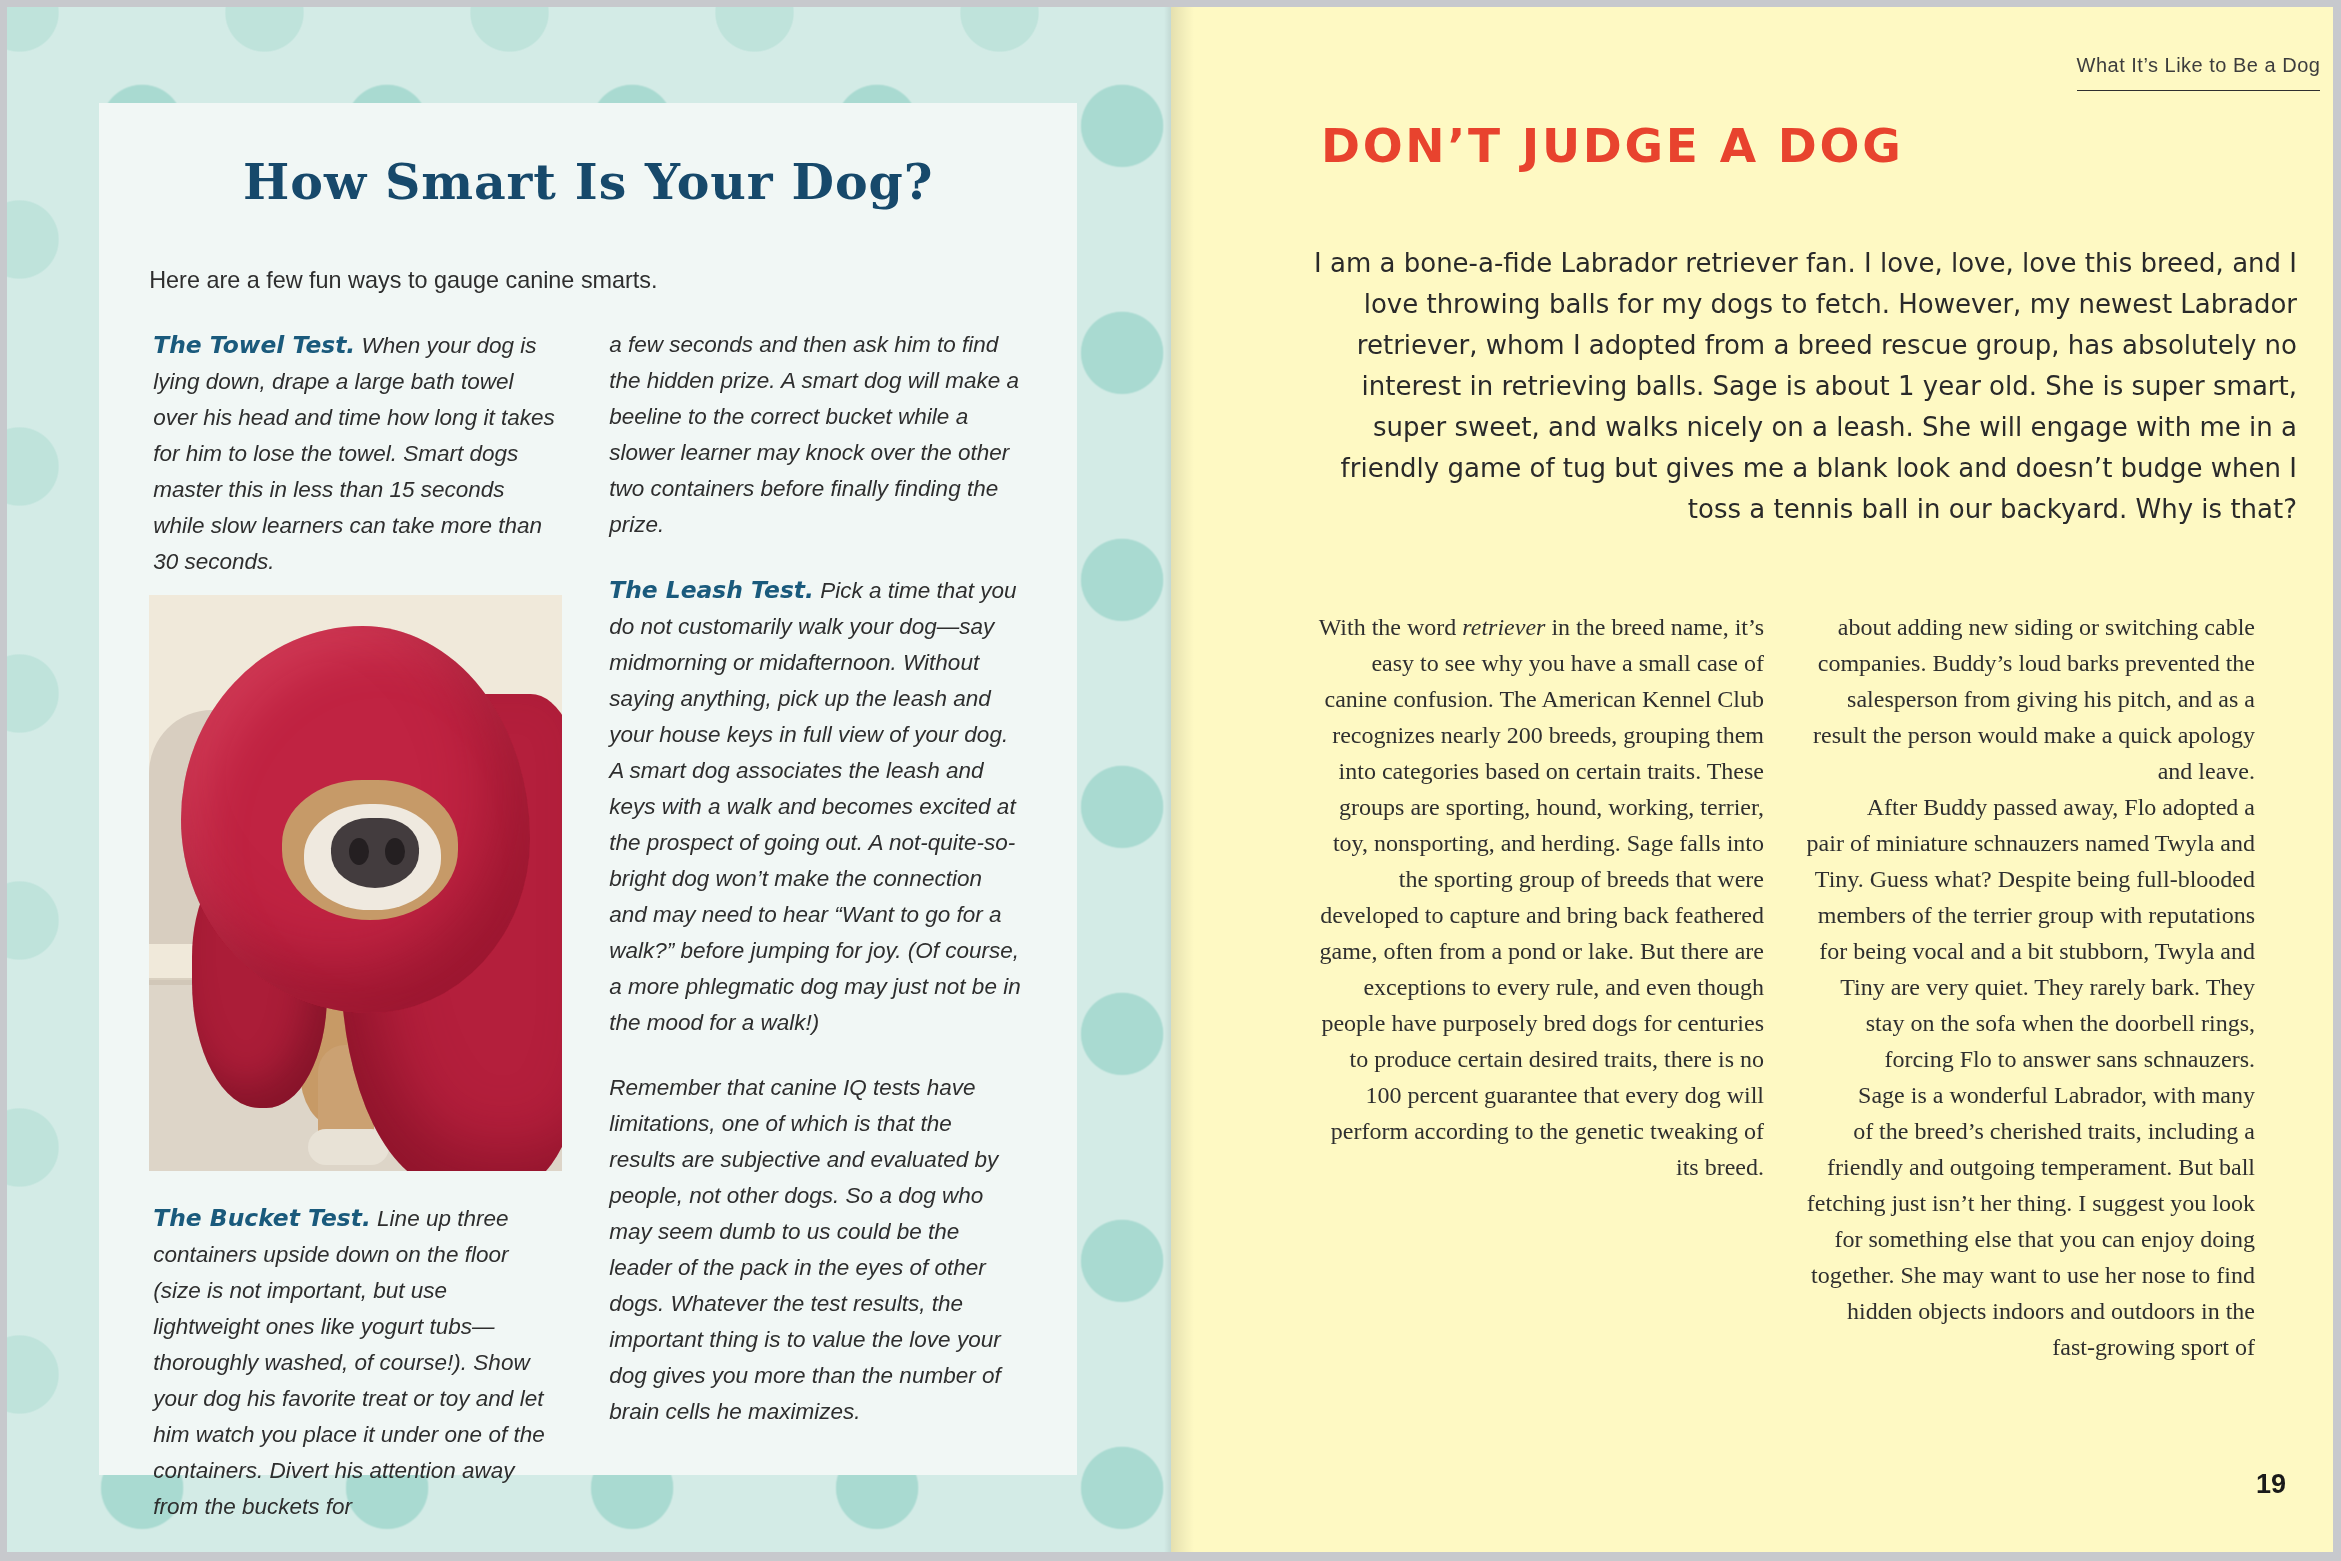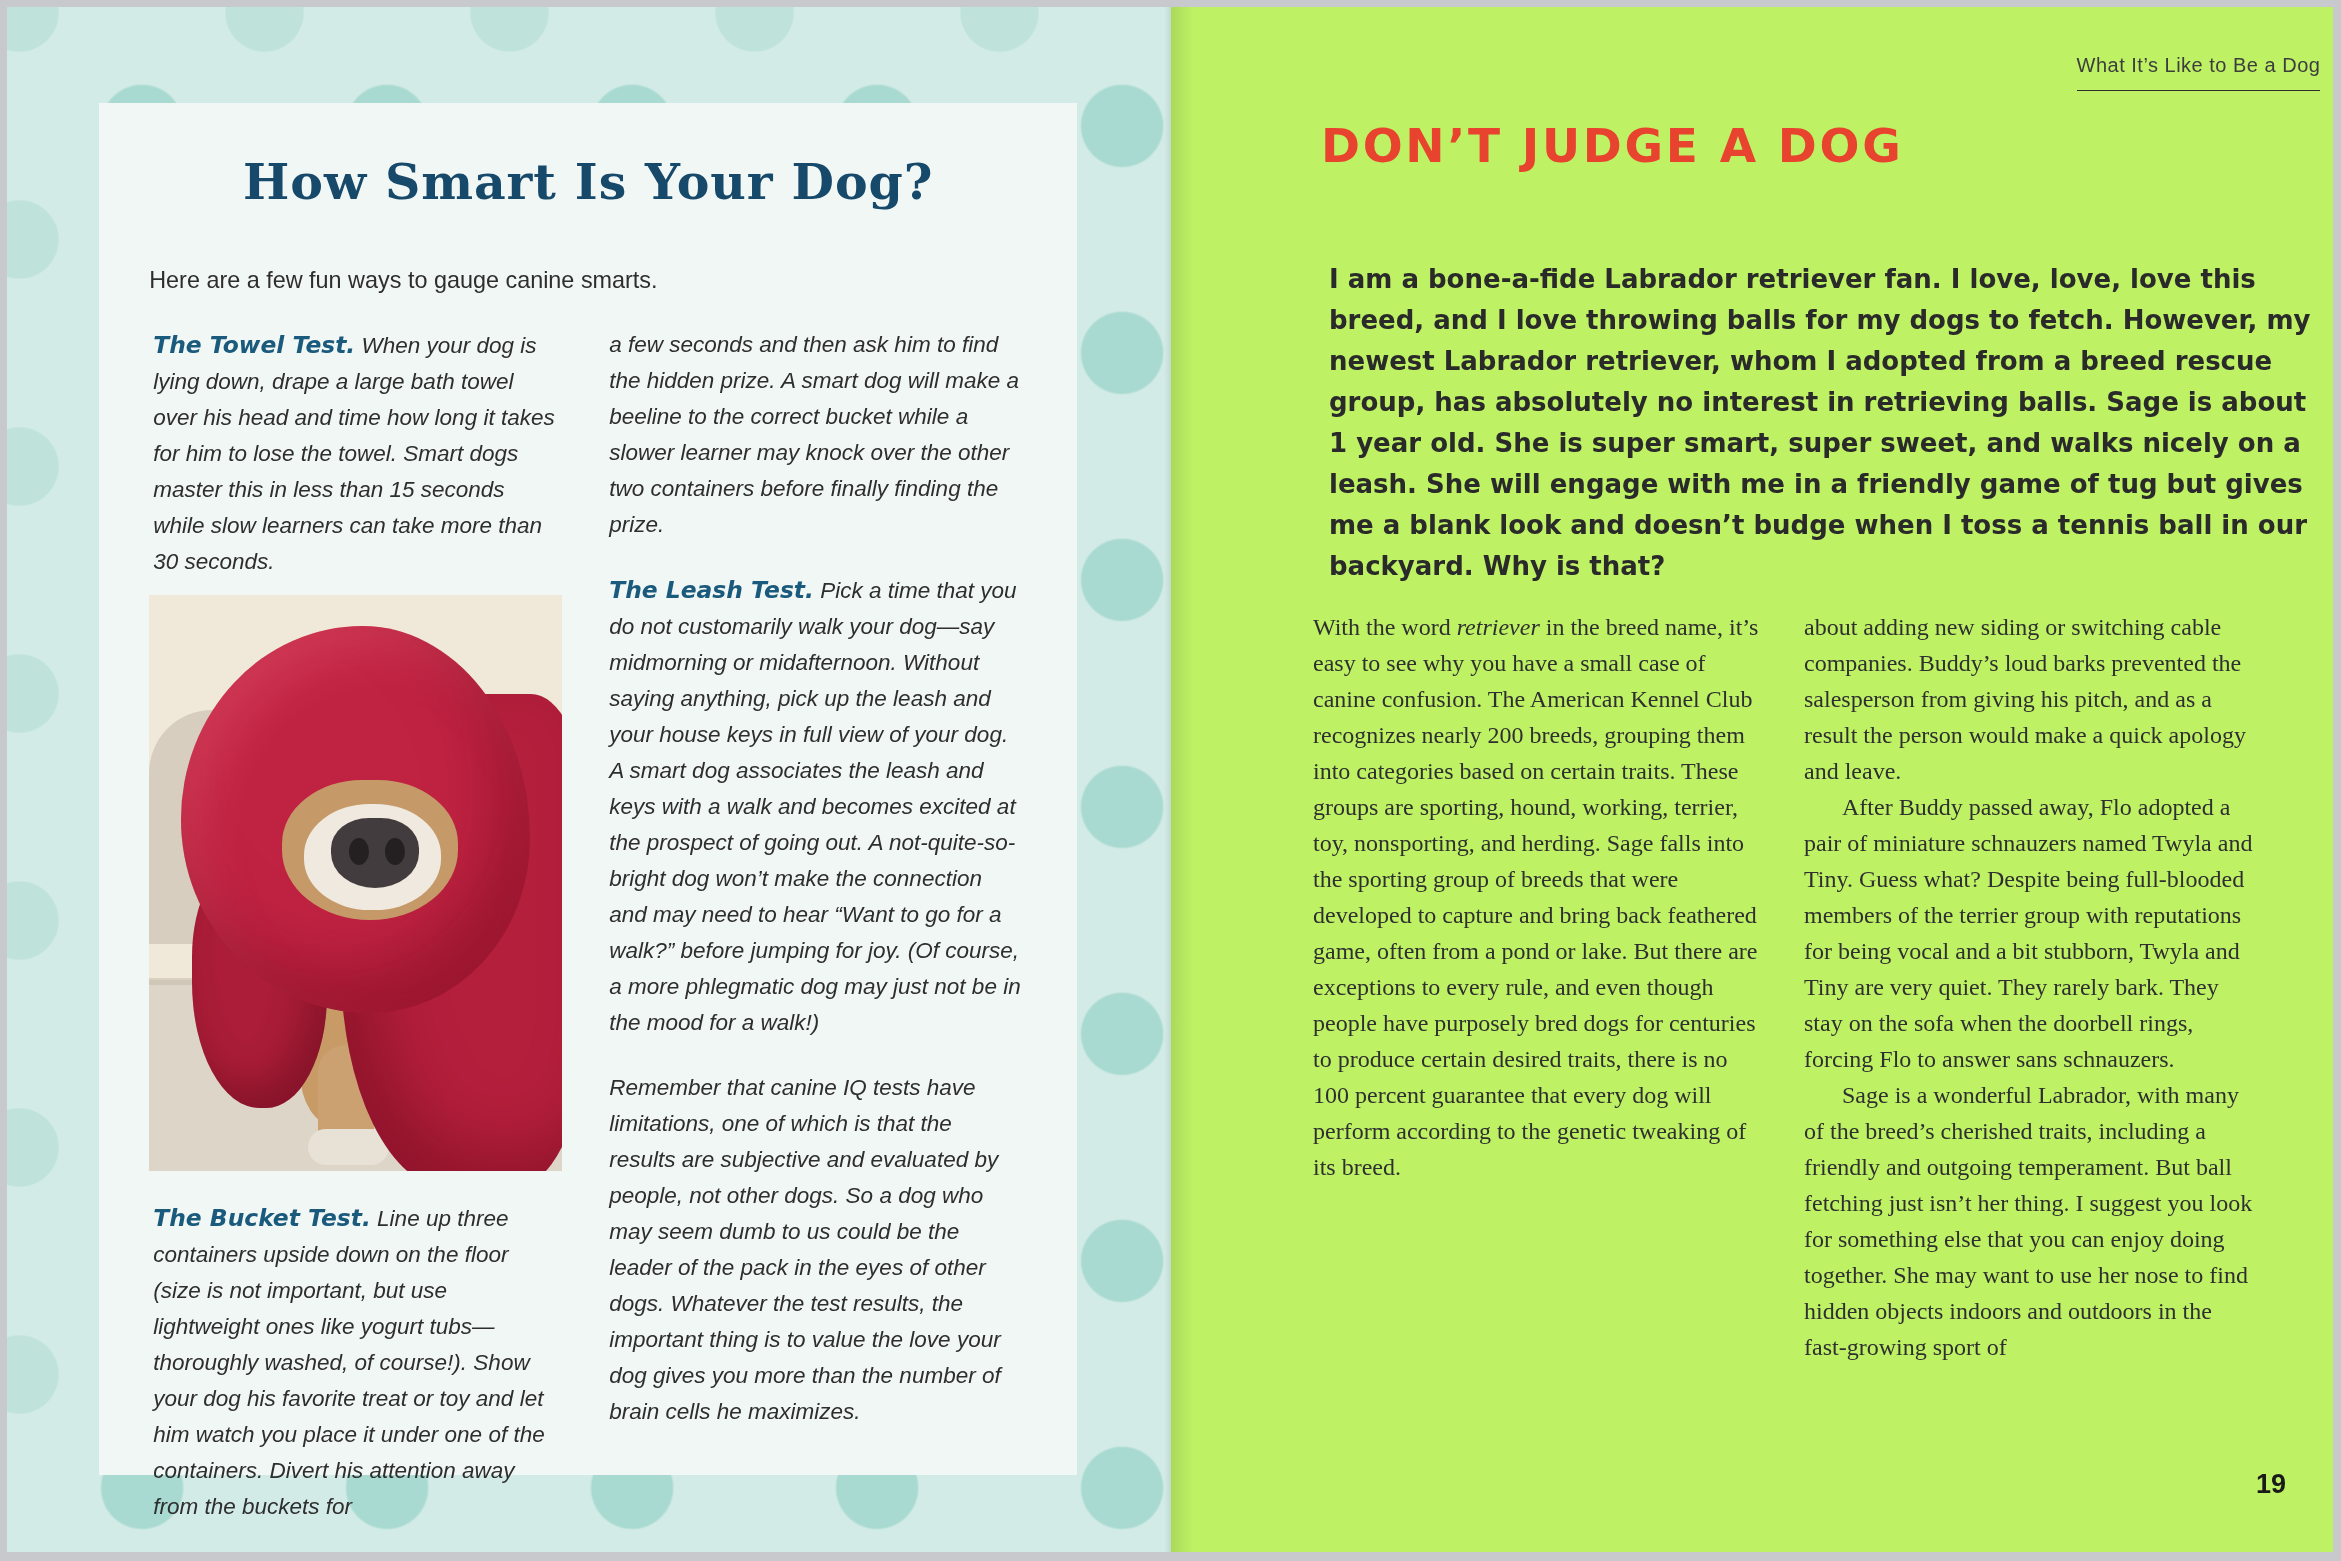--- a/index.html
+++ b/index.html
@@ -42,30 +42,30 @@
   .ph-towel-main{left:32px;top:31px;width:349px;height:387px;background:#c02342;
       border-radius:52% 48% 46% 54% / 50% 55% 45% 50%;
       box-shadow:inset -32px -43px 63px rgba(120,10,30,.5), inset 20px 23.4px 45px rgba(255,120,140,.25);}
   .ph-muzzle{left:133px;top:185px;width:176px;height:140px;background:#c69a68;
       border-radius:50% 50% 55% 55%;}
   .ph-snout{left:155px;top:209px;width:137px;height:106px;background:#efe9df;border-radius:48%;}
   .ph-nose{left:182px;top:223px;width:88px;height:70px;background:#433c3e;border-radius:45% 45% 52% 52%;}
   .ph-nostril{width:20px;height:27px;background:#241f21;border-radius:50%;top:243px;}
   .ph-nostril.n1{left:200px;}  .ph-nostril.n2{left:236px;}
   
-  .page-right{position:absolute;left:1171px;top:7.2px;width:1162px;height:1545px;background:#bef264;}
+  .page-right{position:absolute;left:1171px;top:7.2px;width:1162px;height:1545px;background:#fef9c3;text-align:right;}
   .page-right::before{content:"";position:absolute;left:0;top:0;width:23.4px;height:100%;
       background:linear-gradient(to right,rgba(0,0,0,0.10),transparent);}
   .run-head{position:absolute;top:47px;right:12.6px;font-size:20px;color:#3d3d3d;
       letter-spacing:0.5px;padding-bottom:12.6px;border-bottom:1.8px solid #2f2f2f;}
   .art-heading{position:absolute;left:142px;top:101px;margin:8px;
       font-family:"DejaVu Sans",sans-serif;font-weight:bold;font-size:47px;line-height:59px;
       color:#e8432e;letter-spacing:2.7px;}
-  .art-intro{position:absolute;left:142px;top:236px;width:984px;margin:16px;
-      font-family:"DejaVu Sans",sans-serif;font-weight:bold;
+  .art-intro{position:absolute;left:142px;top:236px;width:984px;margin:0;
+      font-family:"DejaVu Sans",sans-serif;font-weight:normal;
       font-size:26px;line-height:41px;color:#2a2a2a;}
   .body-cols{position:absolute;left:142px;top:602px;width:942px;display:flex;gap:40px;}
   .bcol{flex:1;}
   .body-cols p{margin:0;font-family:"Liberation Serif",serif;font-size:24px;line-height:36px;color:#2f2f2f;}
   .body-cols p.indent{text-indent:38px;}
   .body-cols em{font-style:italic;}
   .page-num{position:absolute;right:47px;bottom:52px;font-weight:bold;font-size:27px;color:#1a1a1a;}
 </style>
 </head>
 <body>

